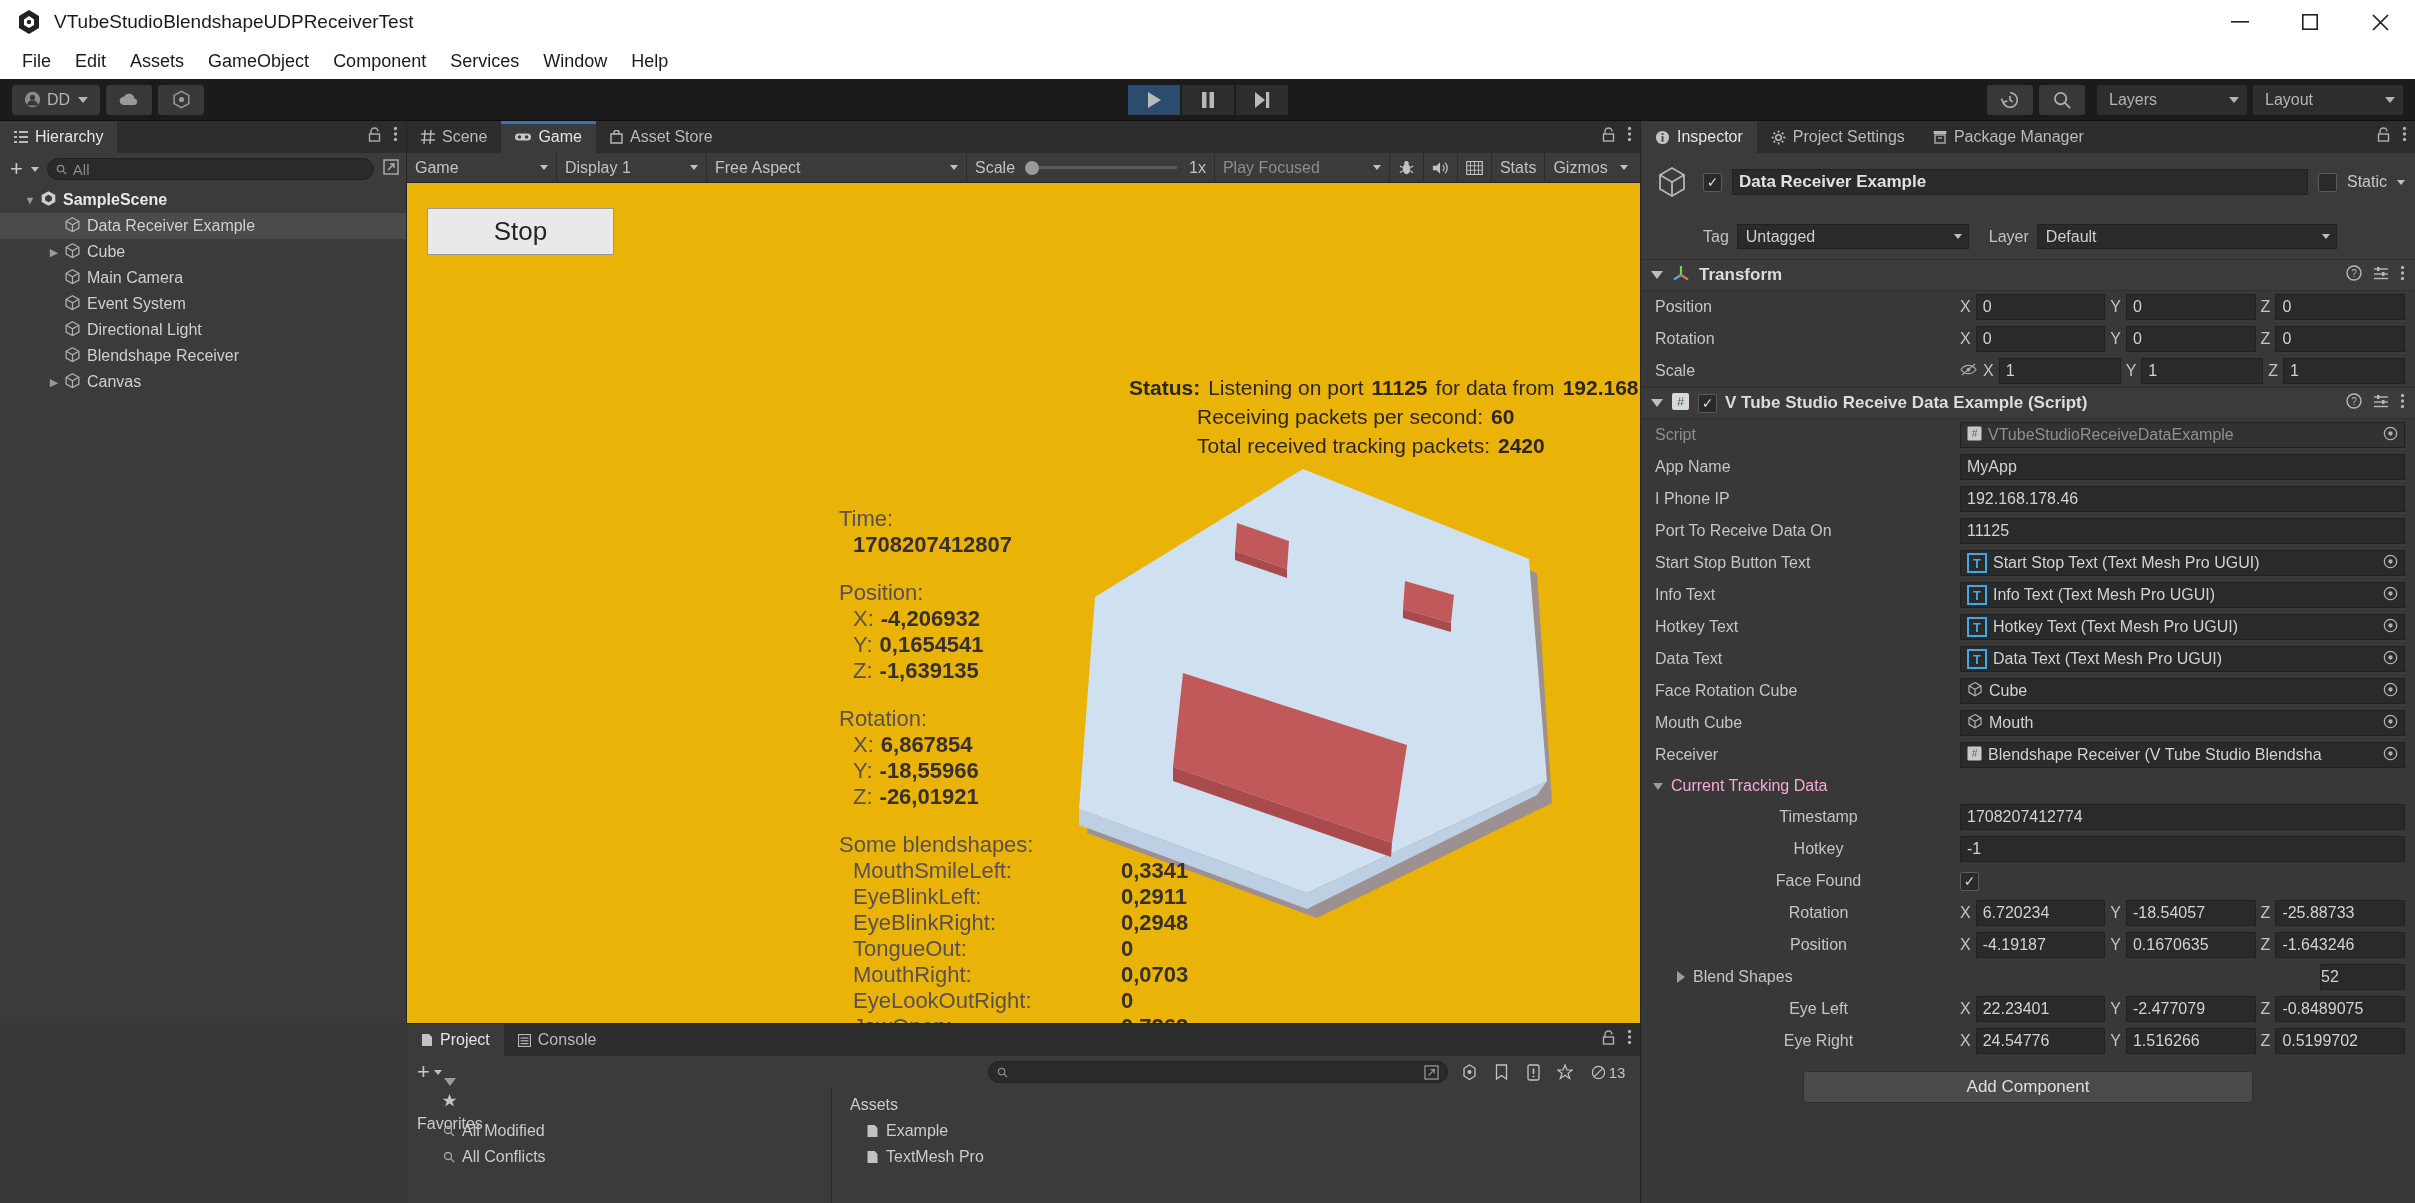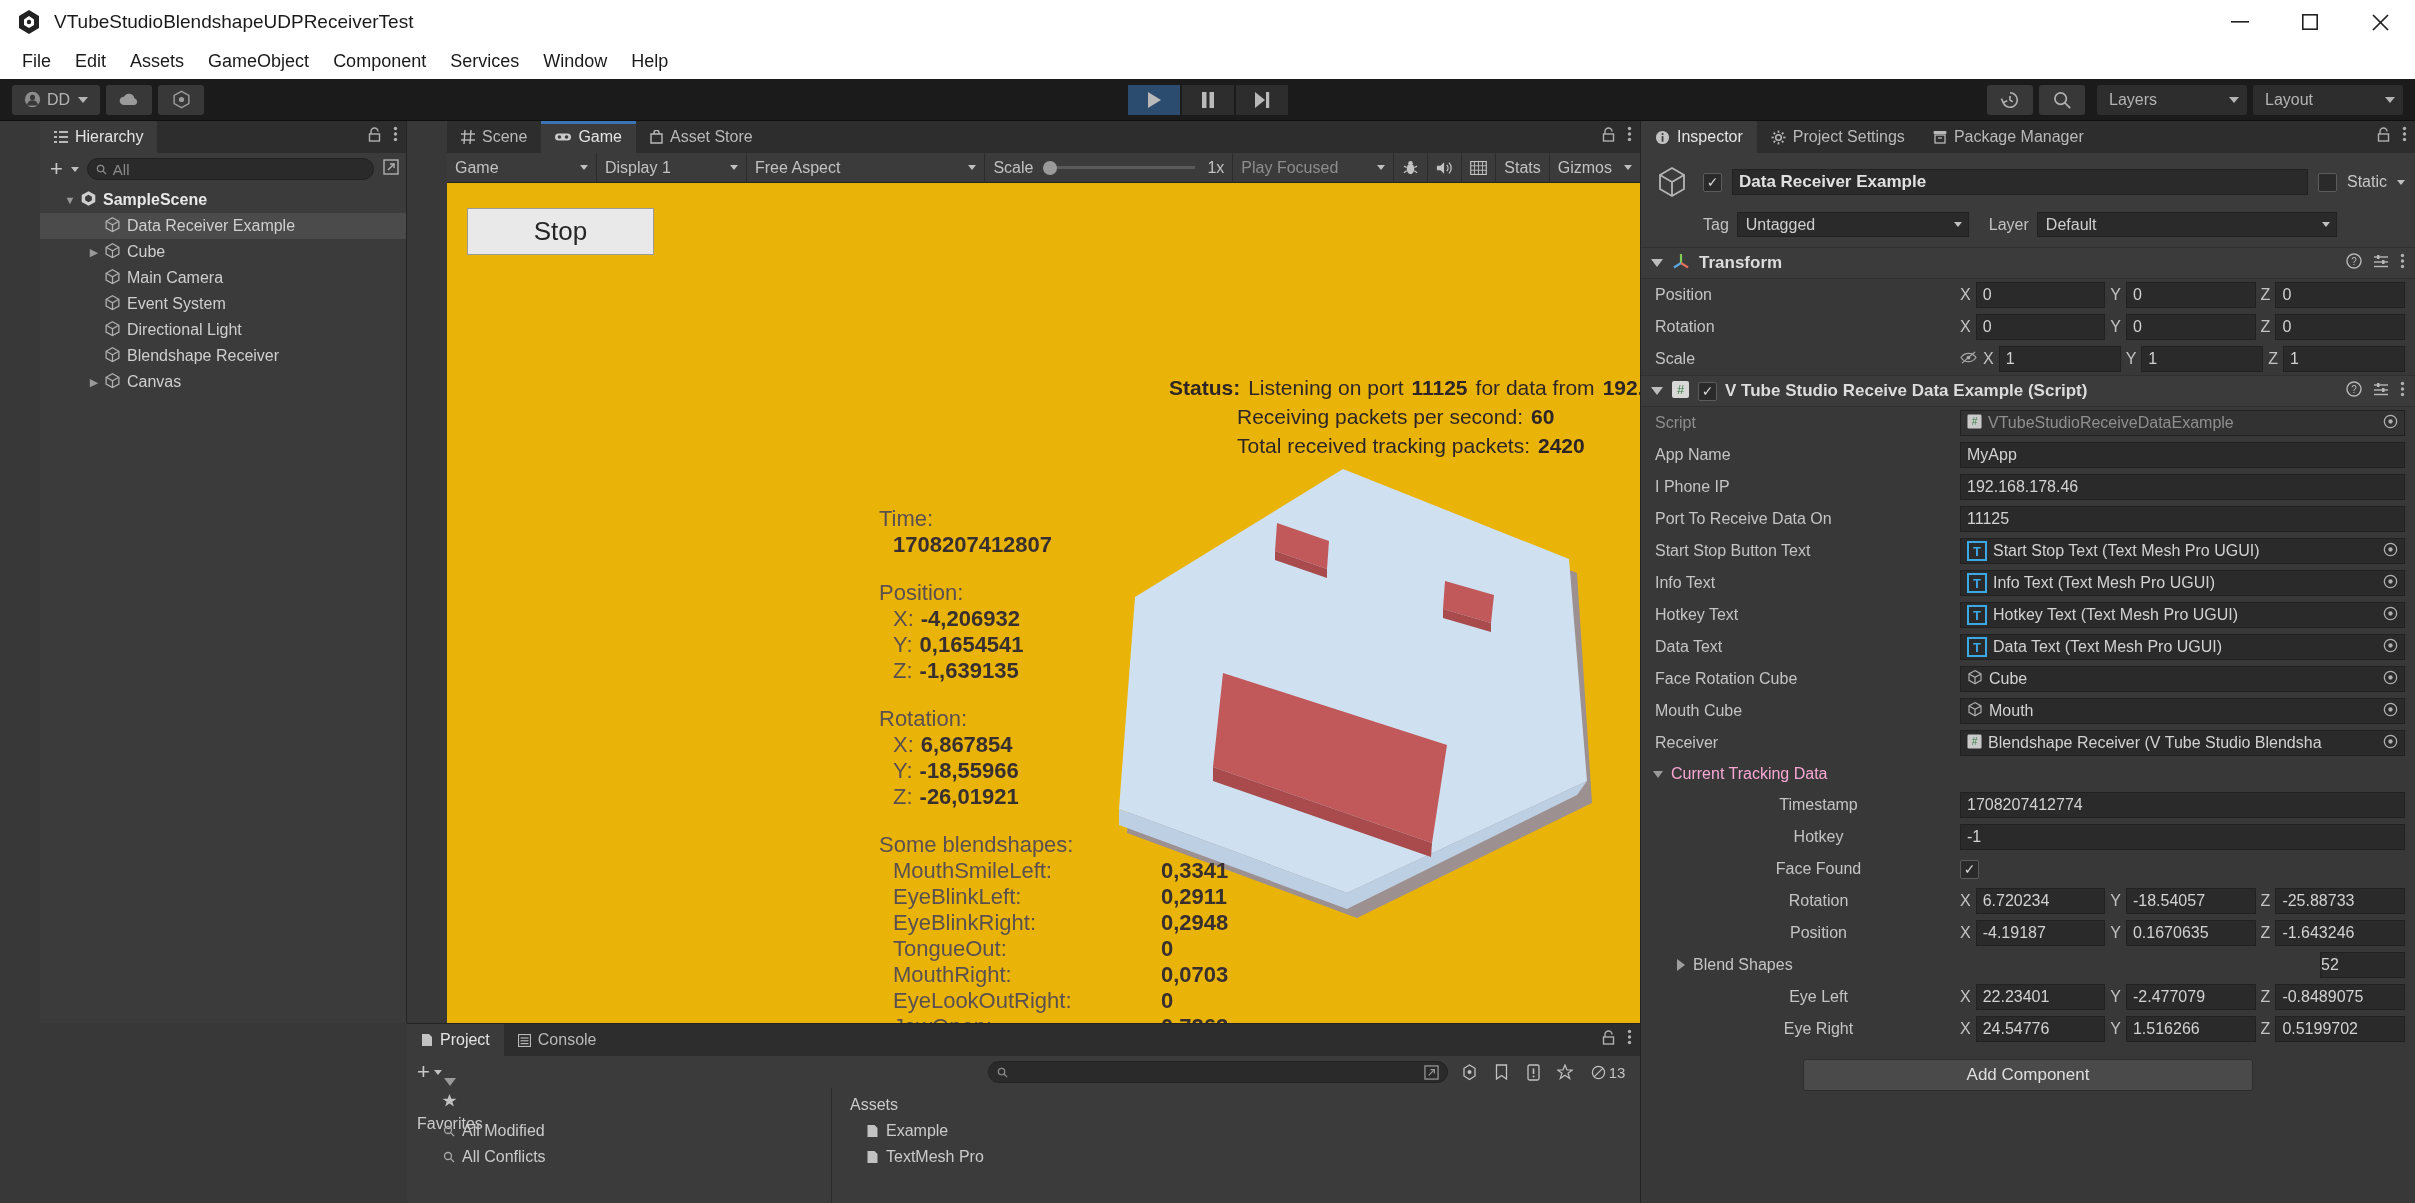--- a/index.html
+++ b/index.html
@@ -47,21 +47,21 @@
   .tb-dd { height: 30px; background: #2d2d2d; border-radius: 3px; display:flex; align-items:center;
            color: #b4b4b4; font-size: 16px; padding: 0 8px 0 12px; margin-left: 6px; min-width: 120px;
            justify-content: space-between; }
   .caret { width:0;height:0;border-left:5px solid transparent;border-right:5px solid transparent;
            border-top:6px solid #b4b4b4; margin-left: 14px; }
 
   
   #main { position: absolute; top: 121px; left: 0; right: 0; bottom: 0; display: flex; }
 
   
-  .panel { background: #383838; display: flex; flex-direction: column; padding-left: 40px; }
+  .panel { background: #383838; display: flex; flex-direction: column; }
   .tabstrip { height: 32px; background: #2d2d2d; display: flex; align-items: flex-end; position: relative; }
   .tab { height: 32px; padding: 0 14px; display: flex; align-items: center; gap: 7px;
          font-size: 16px; color: #b9b9b9; background: transparent; }
   .tab.active { background: #3b3b3b; color: #e4e4e4; }
   .tab.active.blue { box-shadow: inset 0 3px 0 #3b74b5; }
   .tabstrip-right { position: absolute; right: 8px; bottom: 7px; display: flex; gap: 12px; align-items: center;
                     color: #b0b0b0; }
 
   
   #left-col { width: 407px; display: flex; flex-direction: column; }
@@ -139,21 +139,21 @@
   .insp-body { flex: 1; overflow: hidden; }
   .insp-header { background: #3b3b3b; padding: 8px 10px 10px 10px; }
   .ih-row1 { display: flex; align-items: center; gap: 10px; }
   .obj-icon { width: 42px; height: 42px; display:flex;align-items:center;justify-content:center; }
   .ck { width: 19px; height: 19px; background: #2a2a2a; border: 1px solid #5b5b5b; border-radius: 2px;
        display: flex; align-items: center; justify-content: center; color: #dadada; font-size: 14px; }
   .name-field { flex: 1; height: 26px; background: #2a2a2a; border: 1px solid #212121; color: #e0e0e0;
                 font-size: 17px; font-weight: bold; display: flex; align-items: center; padding: 0 6px; }
   .static-ck { width: 19px; height: 19px; background: #2a2a2a; border: 1px solid #5b5b5b; border-radius: 2px;}
   .static-lbl { color: #c6c6c6; font-size: 16px; }
-  .ih-row2 { display: flex; align-items: center; gap: 8px; margin-top: 9px; padding-left: 52px; }
+  .ih-row2 { display: flex; align-items: center; gap: 8px; margin-top: 21px; padding-left: 52px; }
   .lbl { color: #c2c2c2; font-size: 16px; }
   .dd-field { height: 25px; background: #2a2a2a; border: 1px solid #212121; display: flex; align-items:center;
               justify-content: space-between; padding: 0 6px 0 8px; color: #cfcfcf; font-size: 16px; }
 
   .comp-header { height: 32px; background: #3b3b3b; display:flex; align-items:center; gap: 8px;
                  padding: 0 10px; border-top: 1px solid #303030; border-bottom: 1px solid #303030; }
   .comp-title { color: #dcdcdc; font-size: 17px; font-weight: bold; }
   .comp-right { margin-left: auto; display:flex; gap: 11px; align-items:center; color: #b8b8b8; }
   .tri-down { width:0;height:0;border-left:6px solid transparent;border-right:6px solid transparent;
               border-top:8px solid #bdbdbd; }

